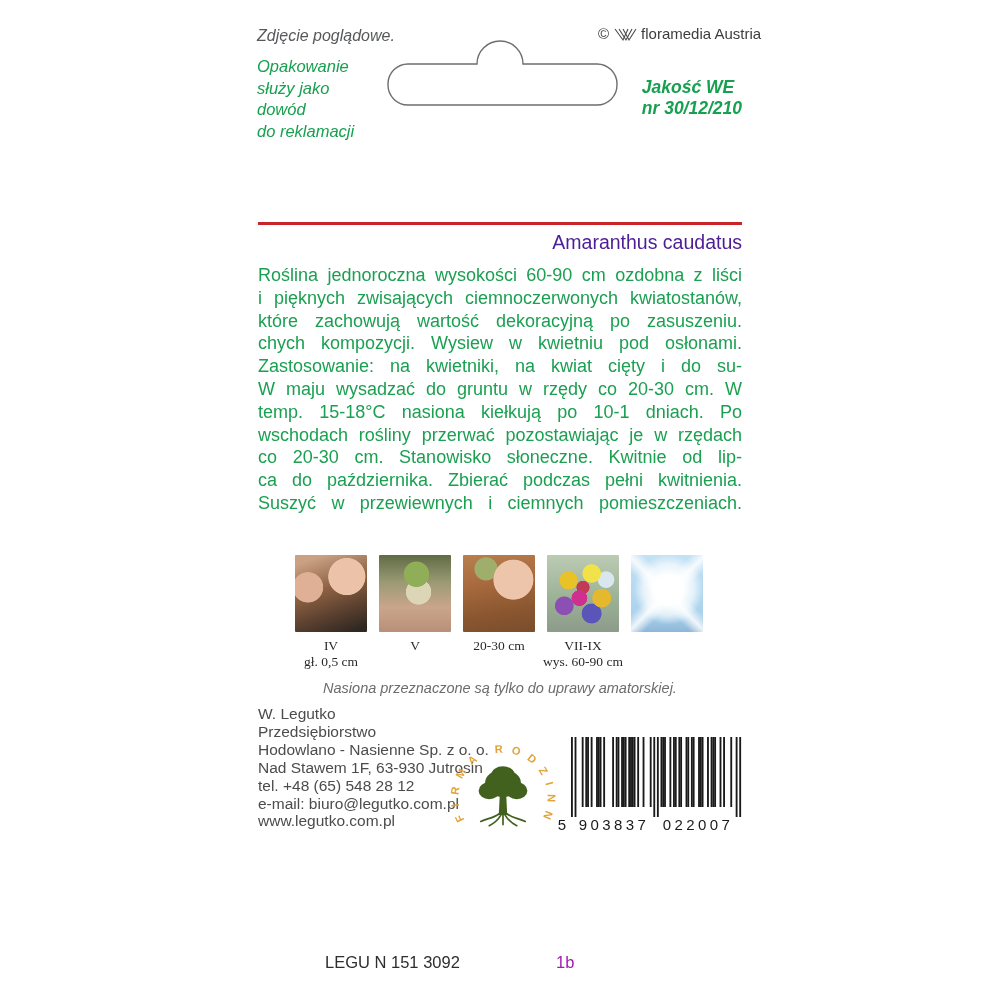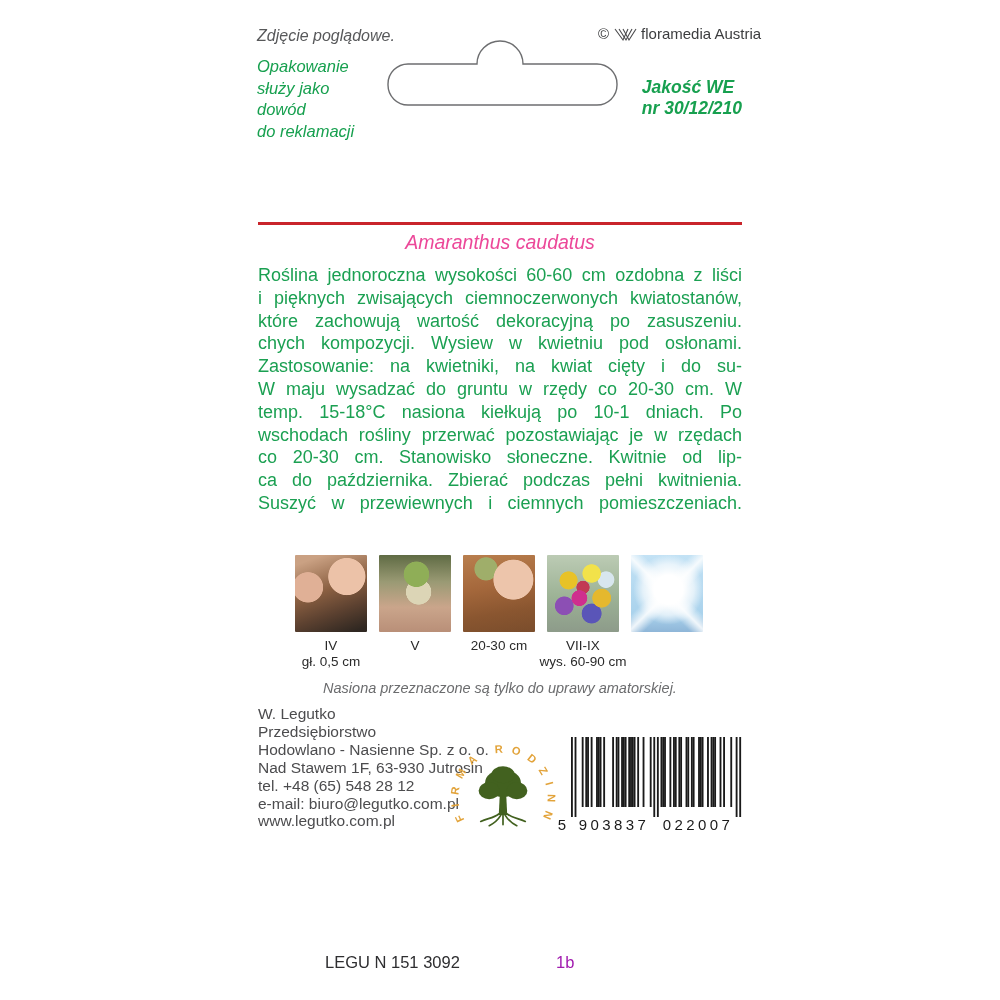--- a/index.html
+++ b/index.html
@@ -21,31 +21,31 @@
 
   
   .quality-note{position:absolute;right:258px;top:77px;font-size:17.5px;font-weight:bold;
                 font-style:italic;color:#17a04f;line-height:20.5px;white-space:pre-line;}
 
   
   .title{position:absolute;left:258px;top:136px;width:484px;text-align:center;
          font-size:41px;font-weight:bold;color:#17a04f;line-height:44px;letter-spacing:1px;
          white-space:pre-line;}
   .red-rule{position:absolute;left:258px;top:222px;width:484px;height:3px;background:#c9242b;}
-  .latin-name{position:absolute;left:258px;top:231px;width:484px;text-align:center;
-              font-size:19.5px;font-style:italic;color:#ec4899;}
+  .latin-name{position:absolute;left:258px;top:231px;width:484px;text-align:right;
+              font-size:19.5px;color:#4c1d95;}
 
   
   .description{position:absolute;left:258px;top:264px;width:484px;color:#1ba052;
                font-size:18px;line-height:22.8px;}
   .desc-line{text-align:justify;text-align-last:justify;white-space:normal;height:22.8px;overflow:visible;}
 
   
   .picto-row{position:absolute;left:295px;top:555px;display:flex;gap:12px;}
-  .picto{width:72px;display:flex;flex-direction:column;align-items:center;}
+  .picto{width:72px;display:flex;flex-direction:column;align-items:center;font-family:Liberation Serif, serif;}
   .photo{width:72px;height:77px;border-radius:1px;}
   .picto-label{margin-top:6px;width:120px;margin-left:-24px;margin-right:-24px;
                text-align:center;font-size:13.5px;line-height:15.5px;color:#2a2a2a;white-space:nowrap;}
 
   .photo-sowing{background:
       radial-gradient(circle at 72% 28%, #ecc2a8 0 24%, rgba(0,0,0,0) 25%),
       radial-gradient(circle at 18% 42%, #e0b096 0 20%, rgba(0,0,0,0) 21%),
       linear-gradient(160deg,#caa183 10%,#8a5f41 45%,#5c4130 70%,#2f2721 95%);}
   .photo-plug{background:
       radial-gradient(circle at 52% 25%, #8fae57 0 18%, rgba(0,0,0,0) 19%),
@@ -113,21 +113,21 @@
     <span>floramedia Austria</span>
   </div>
 
   <div class="quality-note">Jakość WE
 nr 30/12/210</div>
 
   <div class="red-rule"></div>
   <div class="latin-name">Amaranthus caudatus</div>
 
   <div class="description">
-    <div class="desc-line">Roślina jednoroczna wysokości 60-60 cm ozdobna z liści</div>
+    <div class="desc-line">Roślina jednoroczna wysokości 60-90 cm ozdobna z liści</div>
     <div class="desc-line">i pięknych zwisających ciemnoczerwonych kwiatostanów,</div>
     <div class="desc-line">które zachowują wartość dekoracyjną po zasuszeniu.</div>
     <div class="desc-line">chych kompozycji. Wysiew w kwietniu pod osłonami.</div>
     <div class="desc-line">Zastosowanie: na kwietniki, na kwiat cięty i do su-</div>
     <div class="desc-line">W maju wysadzać do gruntu w rzędy co 20-30 cm. W</div>
     <div class="desc-line">temp. 15-18°C nasiona kiełkują po 10-1 dniach. Po</div>
     <div class="desc-line">wschodach rośliny przerwać pozostawiając je w rzędach</div>
     <div class="desc-line">co 20-30 cm. Stanowisko słoneczne. Kwitnie od lip-</div>
     <div class="desc-line">ca do października. Zbierać podczas pełni kwitnienia.</div>
     <div class="desc-line">Suszyć w przewiewnych i ciemnych pomieszczeniach.</div>

